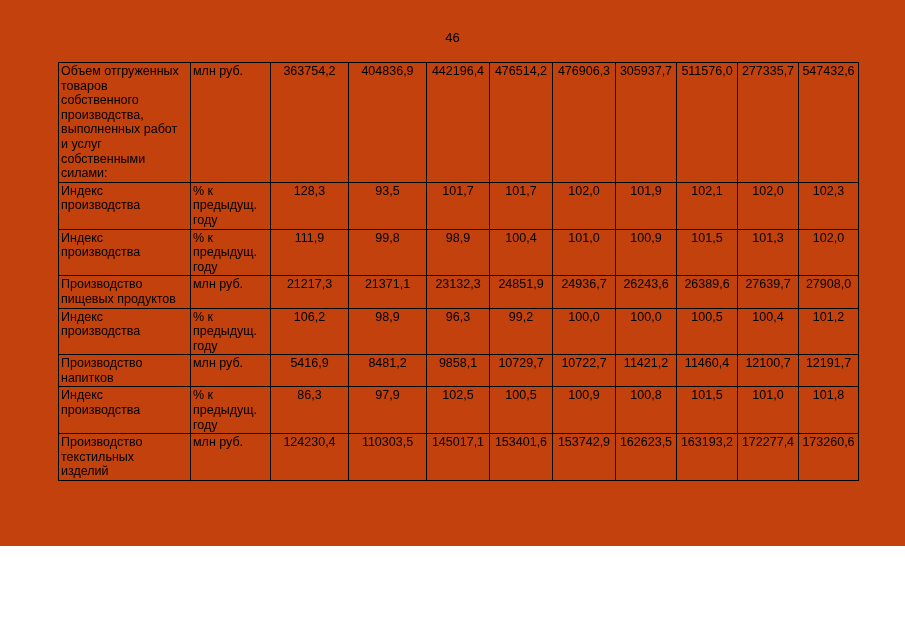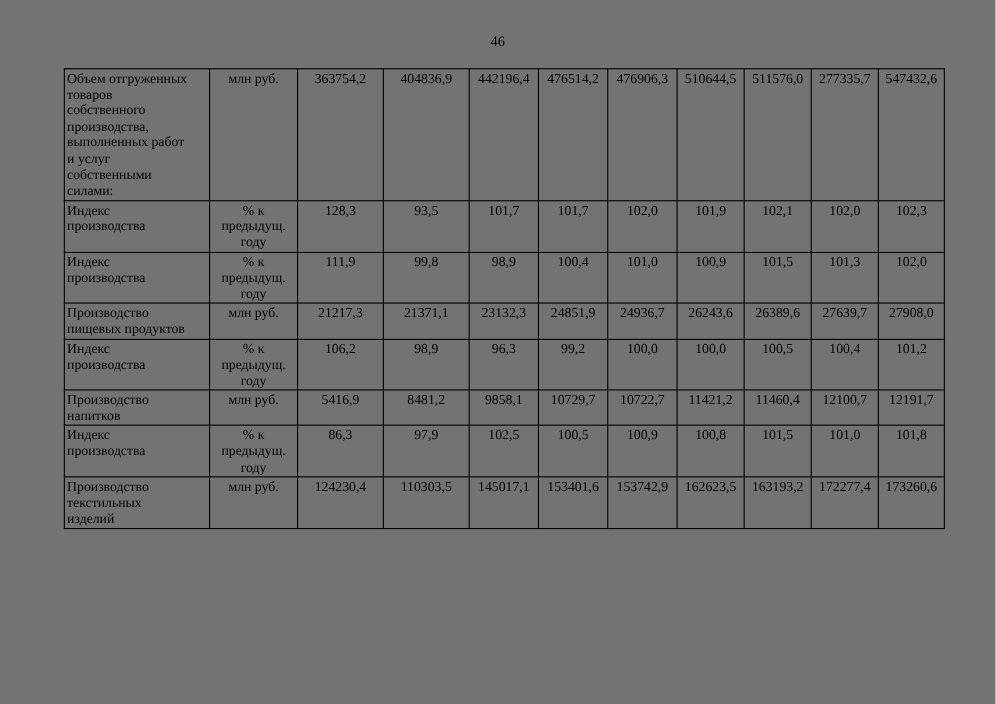--- a/index.html
+++ b/index.html
@@ -3,24 +3,24 @@
 <meta charset="utf-8">
 <style>
   html, body {
     margin: 0;
     padding: 0;
     background: #ffffff;
   }
   .page {
     position: relative;
     width: 905px;
-    height: 640px;
-    background: #737373;
+    height: 546px;
+    background: #c2410c;
     color: #000000;
-    font-family: Liberation Serif, serif;
+    font-family: Liberation Sans, sans-serif;
     overflow: hidden;
   }
   .page-number {
     position: absolute;
     top: 30px;
     left: 0;
     width: 100%;
     text-align: center;
     font-size: 13px;
     line-height: 15px;
@@ -41,21 +41,21 @@
     vertical-align: top;
     padding: 1px 2px;
     overflow: hidden;
   }
   td.label-cell {
     text-align: left;
     padding-left: 4px;
     white-space: pre-line;
   }
   td.unit-cell {
-    text-align: center;
+    text-align: left;
     white-space: pre-line;
   }
   td.value-cell {
     text-align: center;
   }
   td.section-cell {
     height: 17px;
   }
 </style>
 </head>
@@ -87,21 +87,21 @@
 выполненных работ
 и услуг
 собственными
 силами:</td>
           <td class="unit-cell">млн руб.</td>
           <td class="value-cell">363754,2</td>
           <td class="value-cell">404836,9</td>
           <td class="value-cell">442196,4</td>
           <td class="value-cell">476514,2</td>
           <td class="value-cell">476906,3</td>
-          <td class="value-cell">510644,5</td>
+          <td class="value-cell">305937,7</td>
           <td class="value-cell">511576,0</td>
           <td class="value-cell">277335,7</td>
           <td class="value-cell">547432,6</td>
         </tr>
         <tr>
           <td class="label-cell">Индекс
 производства</td>
           <td class="unit-cell">% к
 предыдущ.
 году</td>

